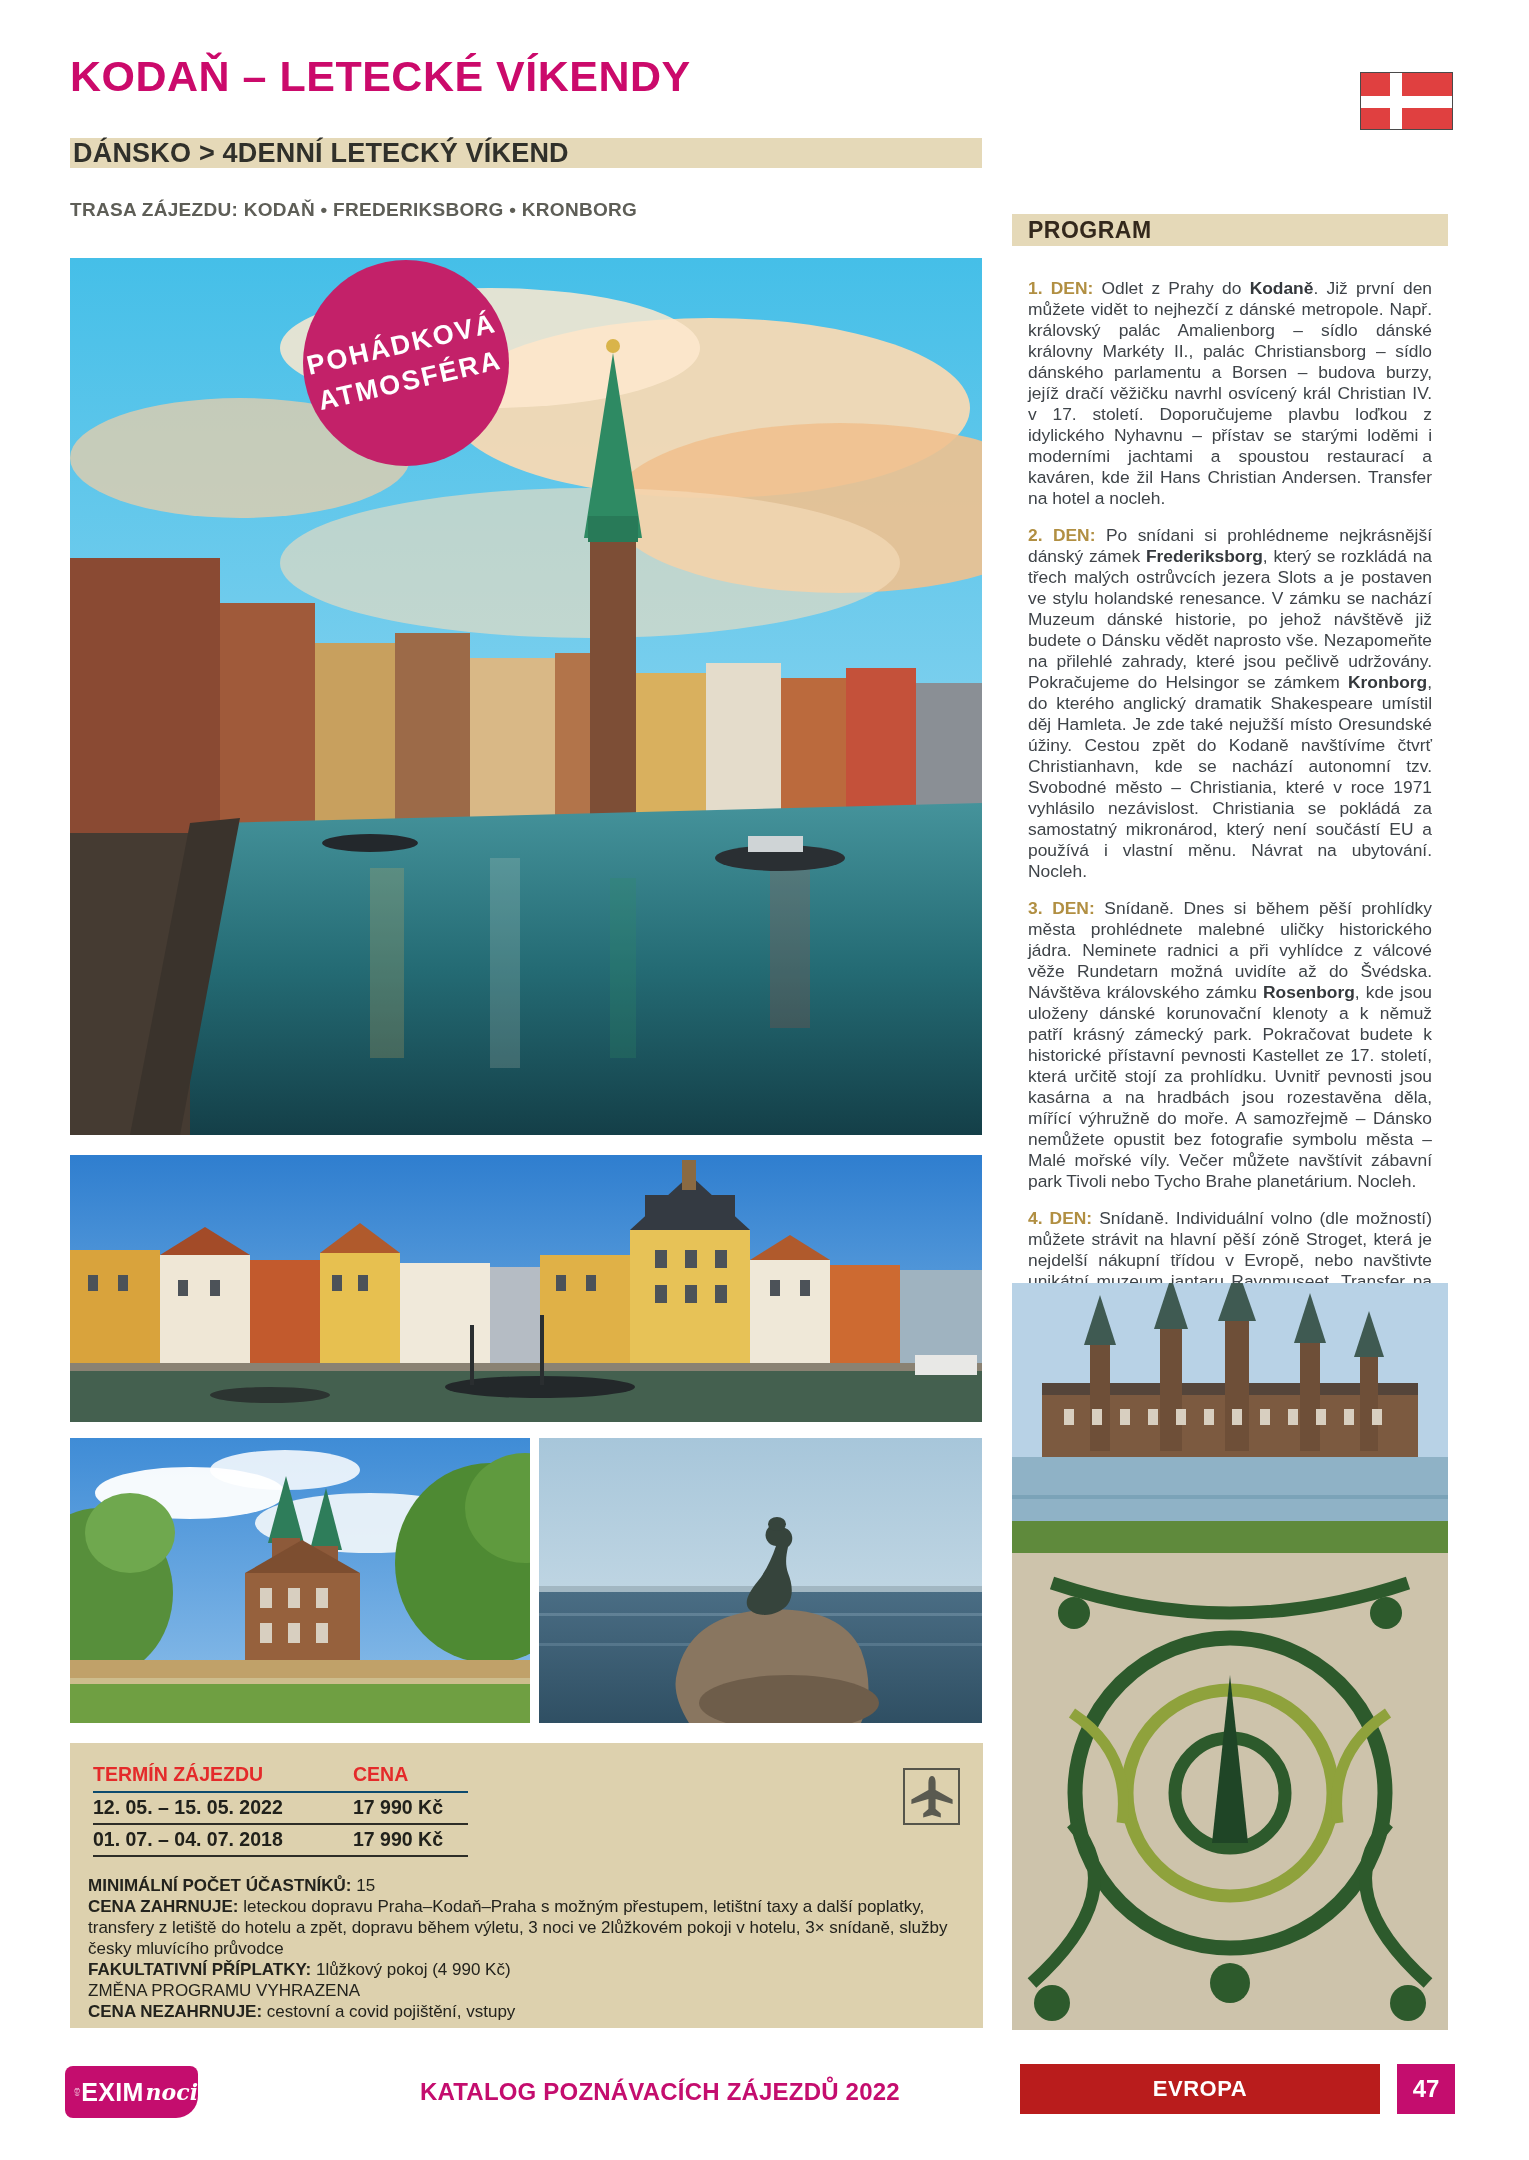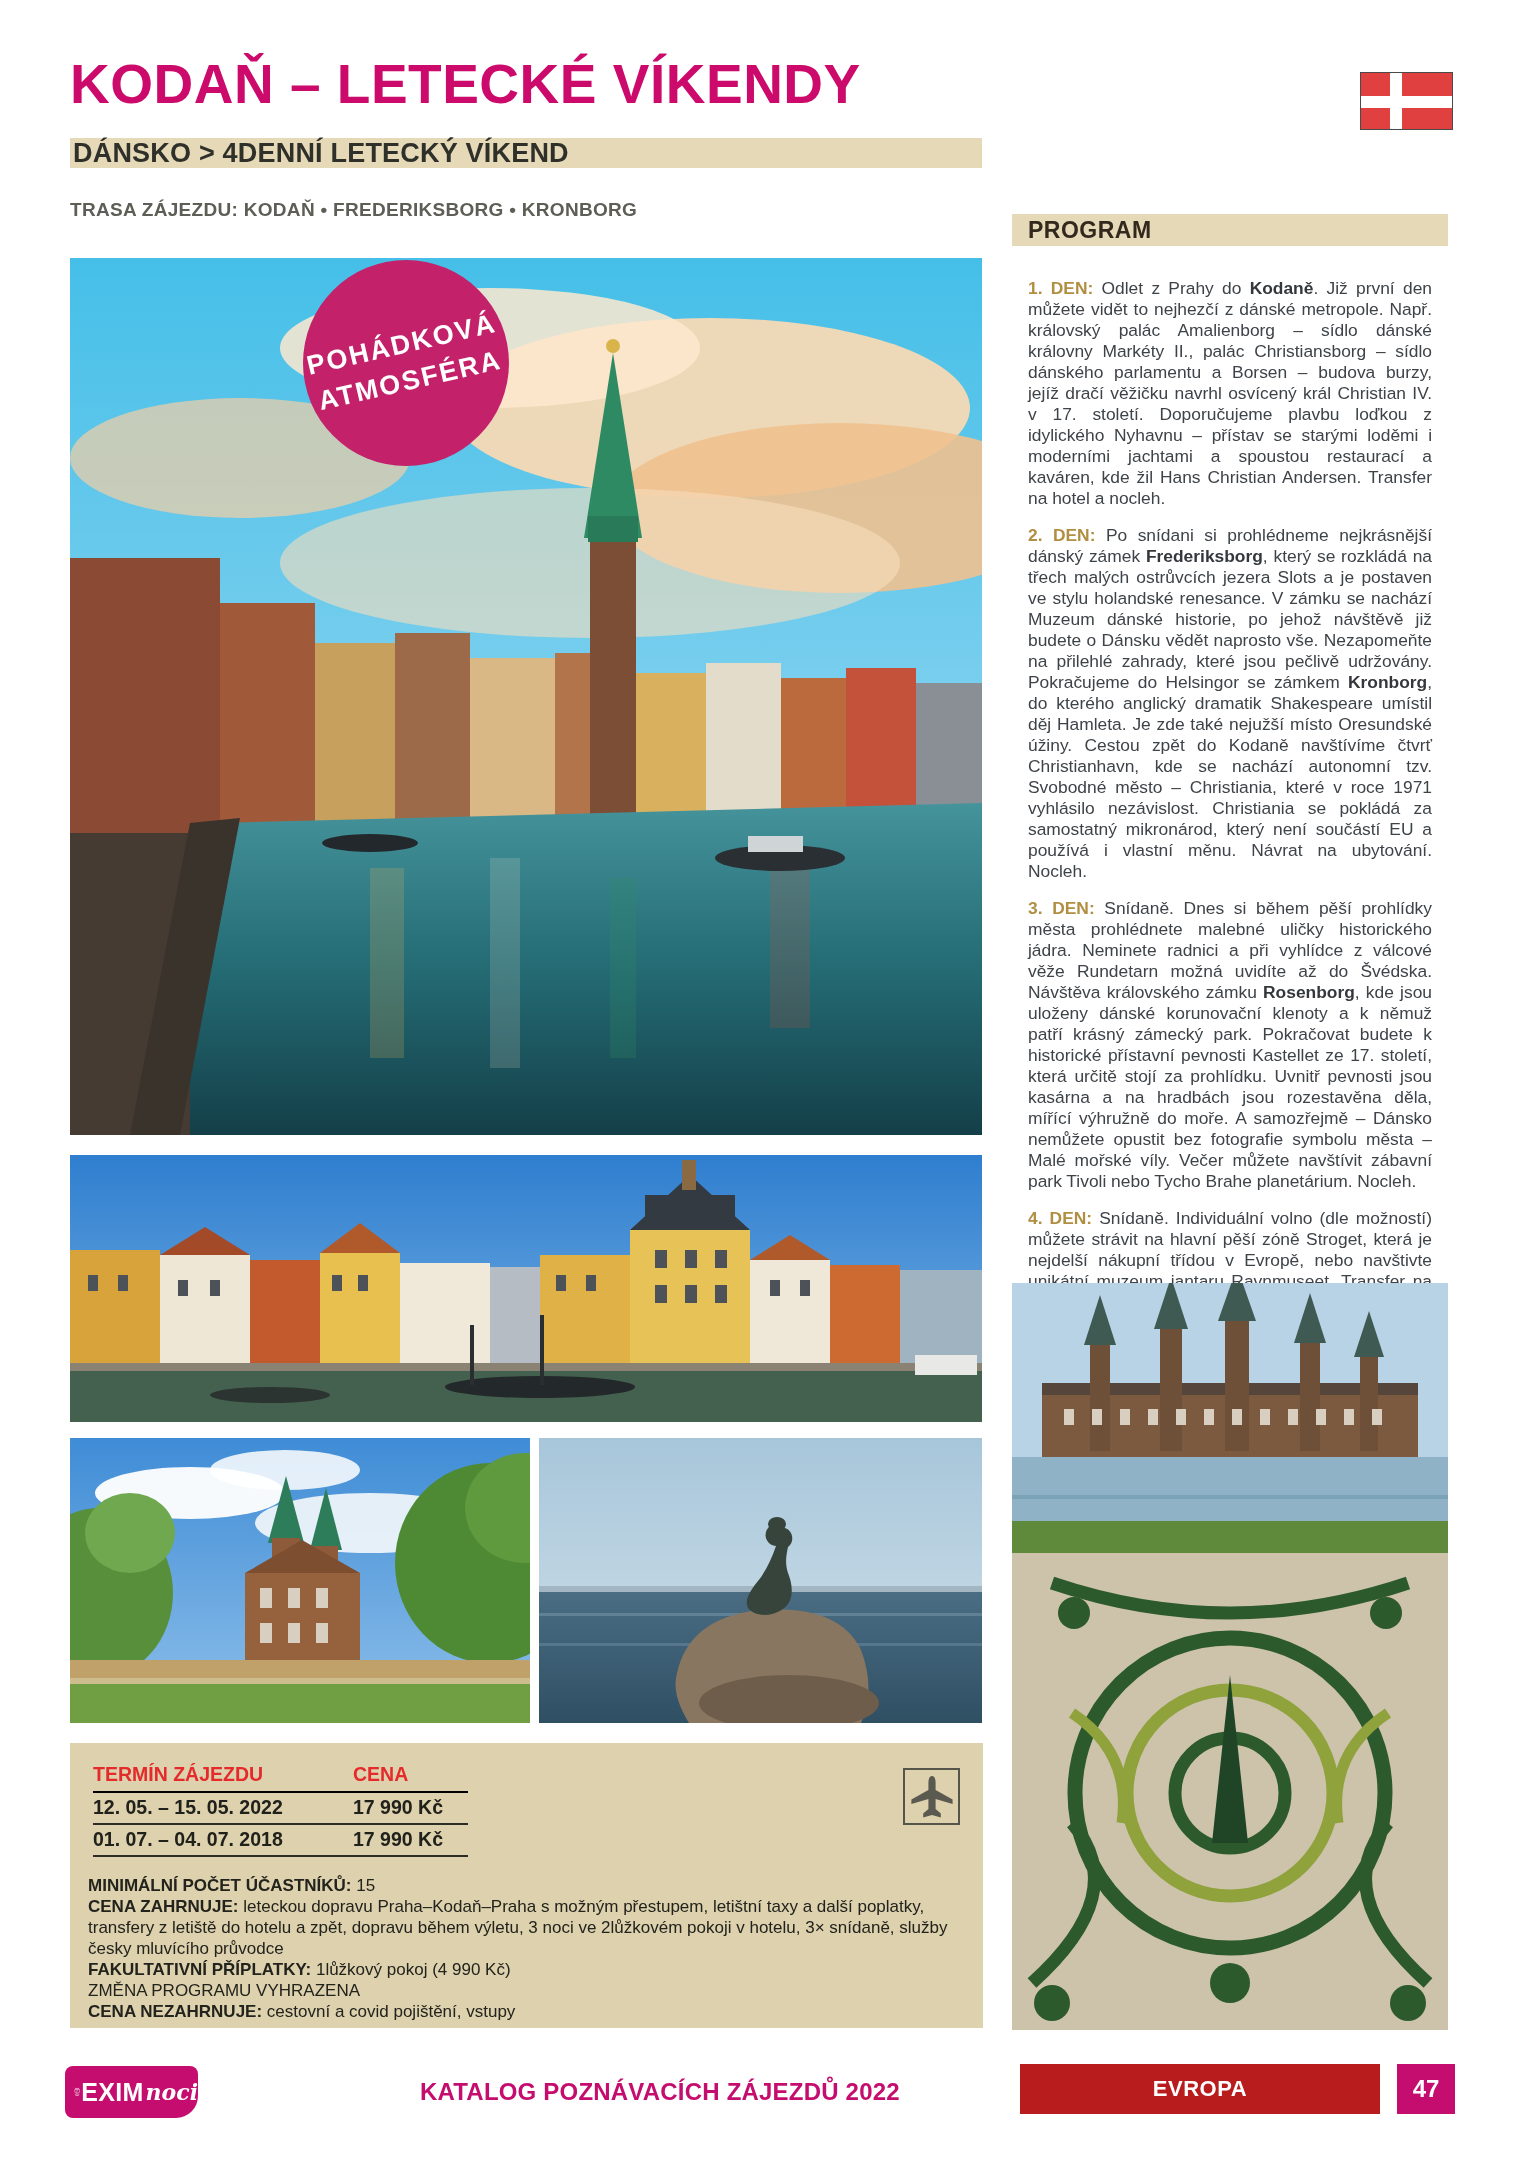--- a/index.html
+++ b/index.html
@@ -1,19 +1,19 @@
 <!DOCTYPE html>
 <html><head>
 <meta charset="utf-8">
 <style>
   html,body{margin:0;padding:0;background:#888;}
   .page{position:relative;width:1529px;height:2160px;background:#ffffff;
         font-family:"Liberation Sans",sans-serif;overflow:hidden;margin:0 auto;}
   
-  .title{position:absolute;left:70px;top:52px;font-size:55px;font-weight:700;
+  .title{position:absolute;left:70px;top:52px;font-size:43px;font-weight:700;
          color:#cb0a6b;letter-spacing:.5px;white-space:nowrap;}
   .flag{position:absolute;left:1360px;top:72px;width:93px;height:58px;background:#e04040;
         border:1px solid #4a4a4a;box-sizing:border-box;}
   .flag .v{position:absolute;left:29px;top:0;width:12px;height:100%;background:#fff;}
   .flag .h{position:absolute;left:0;top:23px;width:100%;height:12px;background:#fff;}
   .subtitle-bar{position:absolute;left:70px;top:138px;width:912px;height:30px;background:#e5d9b8;
         font-size:27px;font-weight:700;color:#30302a;line-height:30px;padding-left:3px;
         box-sizing:border-box;letter-spacing:.2px;}
   .route{position:absolute;left:70px;top:199px;font-size:19px;font-weight:700;color:#5e5e57;
         letter-spacing:.3px;}
@@ -37,21 +37,21 @@
   .program-days{position:absolute;left:1012px;top:262px;width:436px;font-size:17.4px;
          line-height:21px;color:#3e4348;text-align:justify;}
   .program-days p{margin:16px;}
   .program-days .day-label{color:#b18f42;font-weight:700;}
   .program-days strong{color:#34383c;}
   
   .price-panel{position:absolute;left:70px;top:1743px;width:913px;height:285px;background:#ddd1ae;}
   .price-table{position:absolute;left:23px;top:18px;border-collapse:collapse;
          font-size:19.5px;font-weight:700;color:#21211b;}
   .price-table th{color:#e42a2a;text-align:left;font-weight:700;padding:2px 0 5px 0;
-         border-bottom:2px solid #000000;}
+         border-bottom:2px solid #0c4a6e;}
   .price-table td{padding:3px 0 4px 0;border-bottom:2px solid #2d2d27;}
   .price-table .c1{width:260px;}
   .price-table .c2{width:115px;}
   .plane-box{position:absolute;left:833px;top:25px;width:57px;height:57px;border:2px solid #55554b;
          box-sizing:border-box;display:flex;align-items:center;justify-content:center;}
   .info{position:absolute;left:18px;top:132px;width:892px;font-size:17px;line-height:21px;
          color:#23231d;}
   .info p{margin:0;}
   .info strong{font-weight:700;}
   

